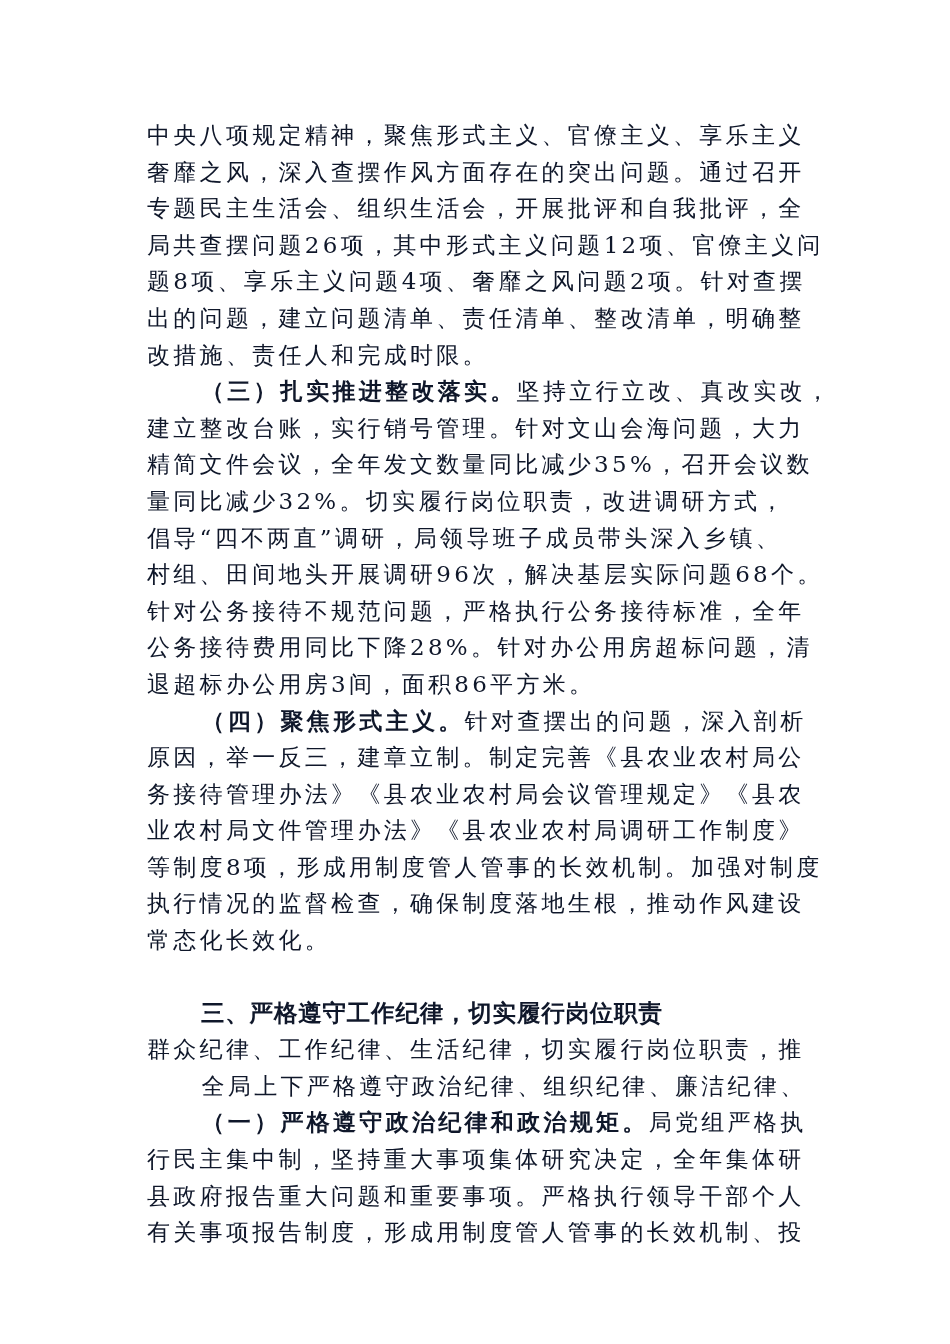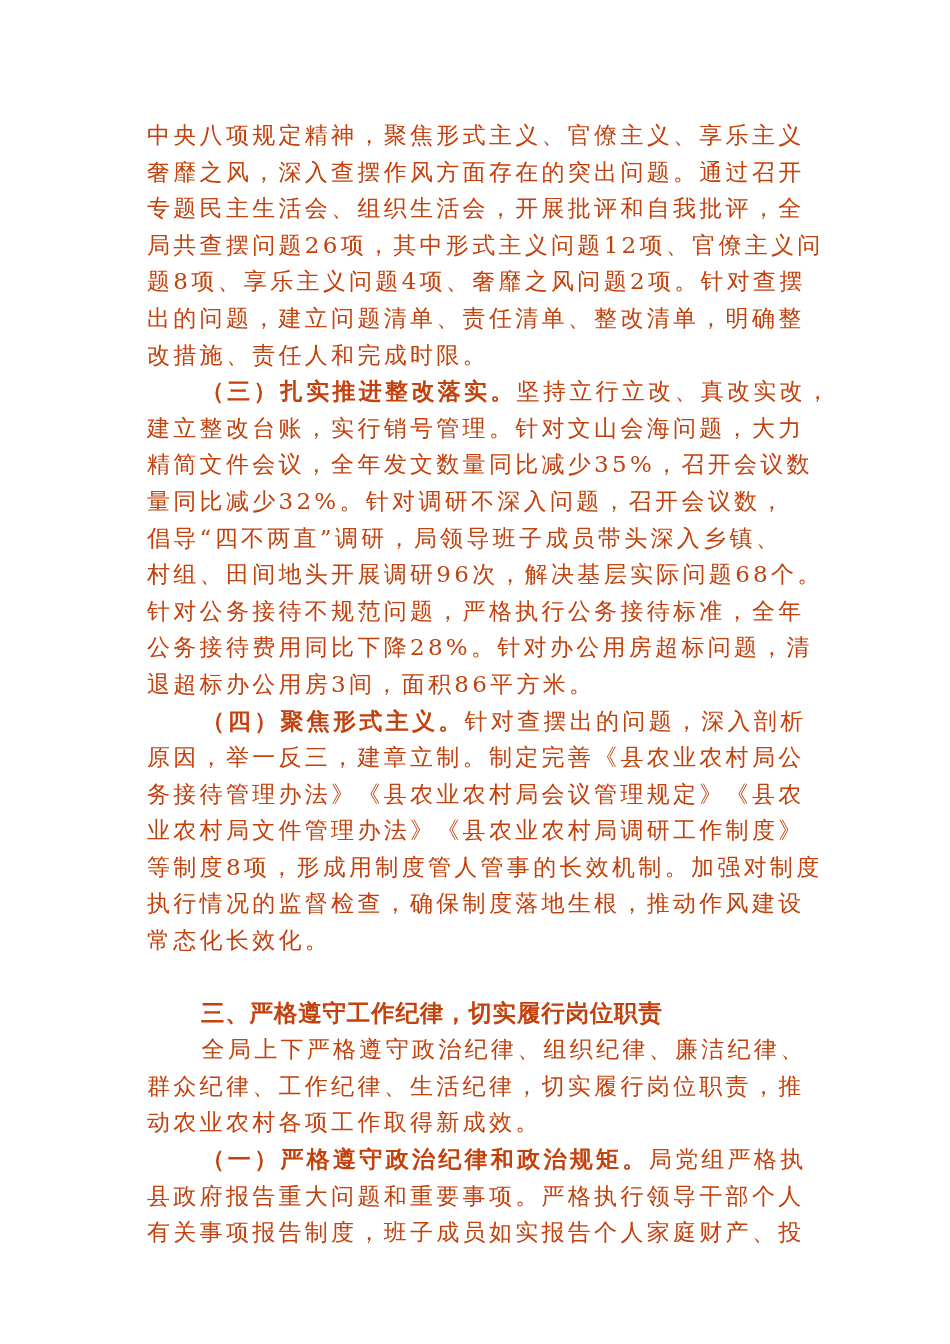--- a/index.html
+++ b/index.html
@@ -1,20 +1,20 @@
 <!DOCTYPE html>
 <html><head>
 <meta charset="utf-8">
 <style>
   html, body { margin:0; padding:0; background:#ffffff; }
   body { width:950px; height:1344px; position:relative; overflow:hidden; }
   .page {
     position:absolute; left:147px; top:117px; width:660px;
     font-family:"DejaVu Serif","Liberation Serif",serif;
-    color:#c2410c; font-size:23px; line-height:36.6px;
+    color:#0f172a; font-size:23px; line-height:36.6px;
     letter-spacing:3.3px;
   }
   .line { white-space:nowrap; height:36.6px; }
   .indent { padding-left:54px;text-align:center; }
   .heading { font-family:"DejaVu Sans","Liberation Sans",sans-serif; font-weight:bold; font-size:23.5px; letter-spacing:0.8px; padding-left:54px;margin-top:36px; }
   .bold-lead { font-weight:bold; }
 </style>
 </head>
 <body>
 
@@ -26,44 +26,44 @@
     <div class="line">局共查摆问题26项，其中形式主义问题12项、官僚主义问</div>
     <div class="line">题8项、享乐主义问题4项、奢靡之风问题2项。针对查摆</div>
     <div class="line">出的问题，建立问题清单、责任清单、整改清单，明确整</div>
     <div class="line">改措施、责任人和完成时限。</div>
   </div>
 
   <div>
     <div class="line indent"><span class="bold-lead">（三）扎实推进整改落实。</span><span>坚持立行立改、真改实改，</span></div>
     <div class="line">建立整改台账，实行销号管理。针对文山会海问题，大力</div>
     <div class="line">精简文件会议，全年发文数量同比减少35%，召开会议数</div>
-    <div class="line">量同比减少32%。针对调研不深入问题，召开会议数，</div>
+    <div class="line">量同比减少32%。切实履行岗位职责，改进调研方式，</div>
     <div class="line">倡导“四不两直”调研，局领导班子成员带头深入乡镇、</div>
     <div class="line">村组、田间地头开展调研96次，解决基层实际问题68个。</div>
     <div class="line">针对公务接待不规范问题，严格执行公务接待标准，全年</div>
     <div class="line">公务接待费用同比下降28%。针对办公用房超标问题，清</div>
     <div class="line">退超标办公用房3间，面积86平方米。</div>
   </div>
 
   <div>
     <div class="line indent"><span class="bold-lead">（四）聚焦形式主义。</span><span>针对查摆出的问题，深入剖析</span></div>
     <div class="line">原因，举一反三，建章立制。制定完善《县农业农村局公</div>
     <div class="line">务接待管理办法》《县农业农村局会议管理规定》《县农</div>
     <div class="line">业农村局文件管理办法》《县农业农村局调研工作制度》</div>
     <div class="line">等制度8项，形成用制度管人管事的长效机制。加强对制度</div>
     <div class="line">执行情况的监督检查，确保制度落地生根，推动作风建设</div>
     <div class="line">常态化长效化。</div>
   </div>
 
   <div class="line heading">三、严格遵守工作纪律，切实履行岗位职责</div>
 
   <div>
+    <div class="line">群众纪律、工作纪律、生活纪律，切实履行岗位职责，推</div>
     <div class="line indent">全局上下严格遵守政治纪律、组织纪律、廉洁纪律、</div>
-    <div class="line">群众纪律、工作纪律、生活纪律，切实履行岗位职责，推</div>
-    <div class="line">动农业农村各项工作取得新成效。</div>
   </div>
 
   <div>
     <div class="line indent"><span class="bold-lead">（一）严格遵守政治纪律和政治规矩。</span><span>局党组严格执</span></div>
+    <div class="line">行民主集中制，坚持重大事项集体研究决定，全年集体研</div>
     <div class="line">县政府报告重大问题和重要事项。严格执行领导干部个人</div>
-    <div class="line">有关事项报告制度，班子成员如实报告个人家庭财产、投</div>
+    <div class="line">有关事项报告制度，形成用制度管人管事的长效机制、投</div>
   </div>
 </div>
 
 </body></html>

